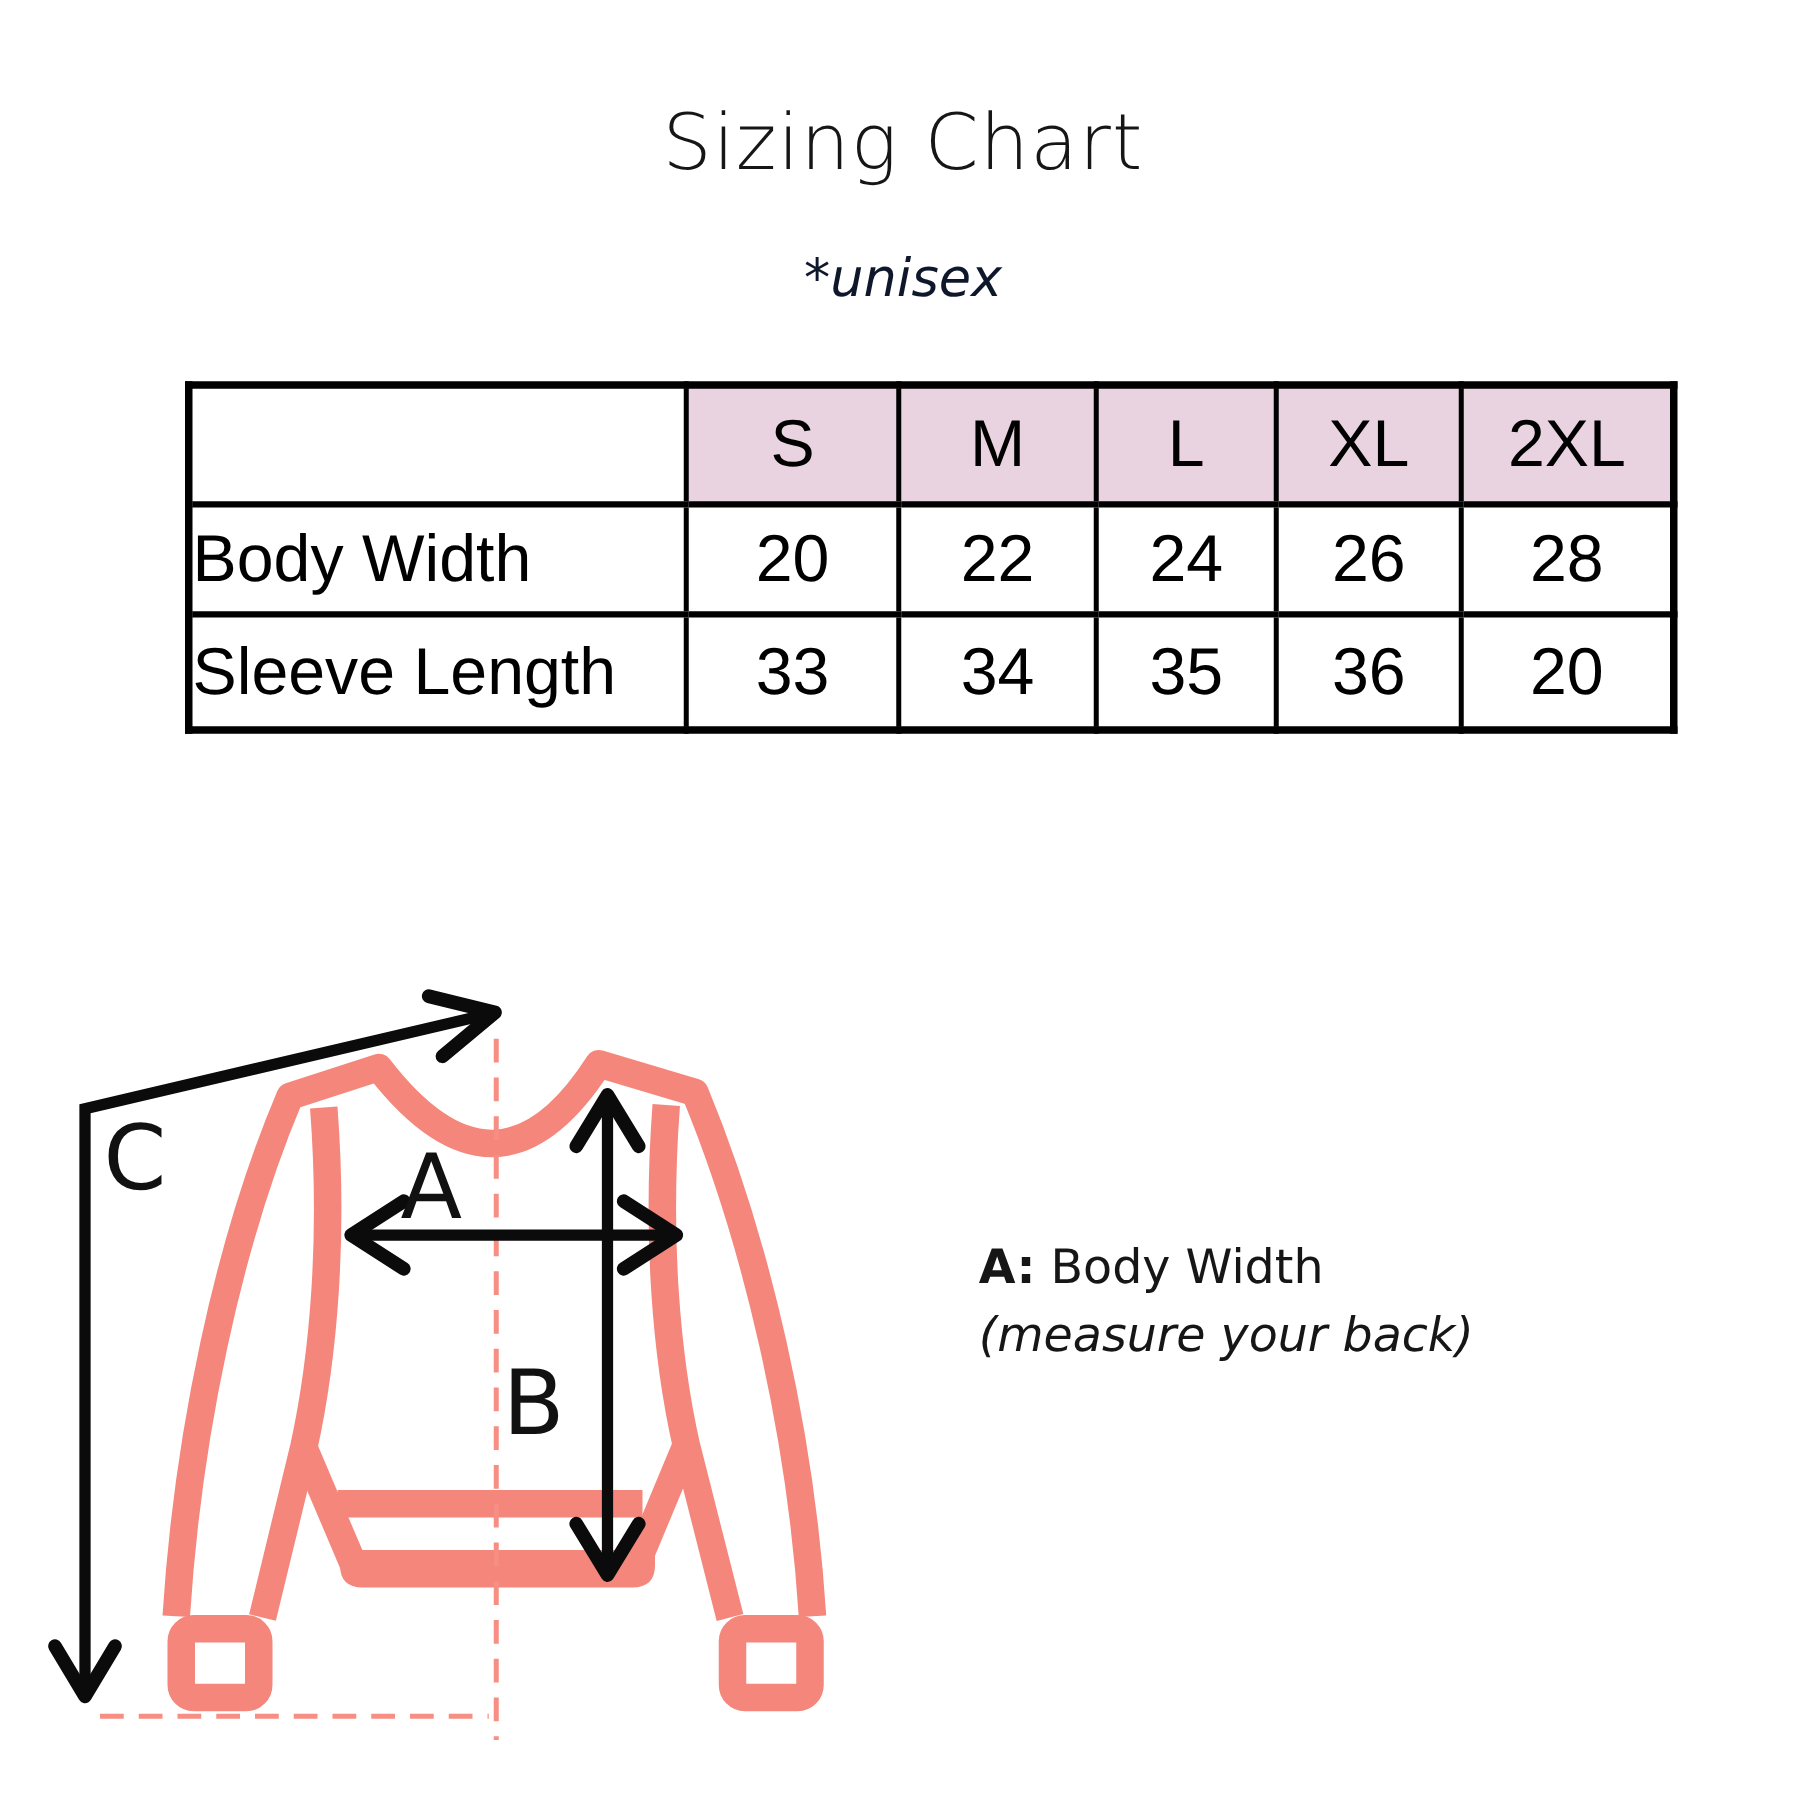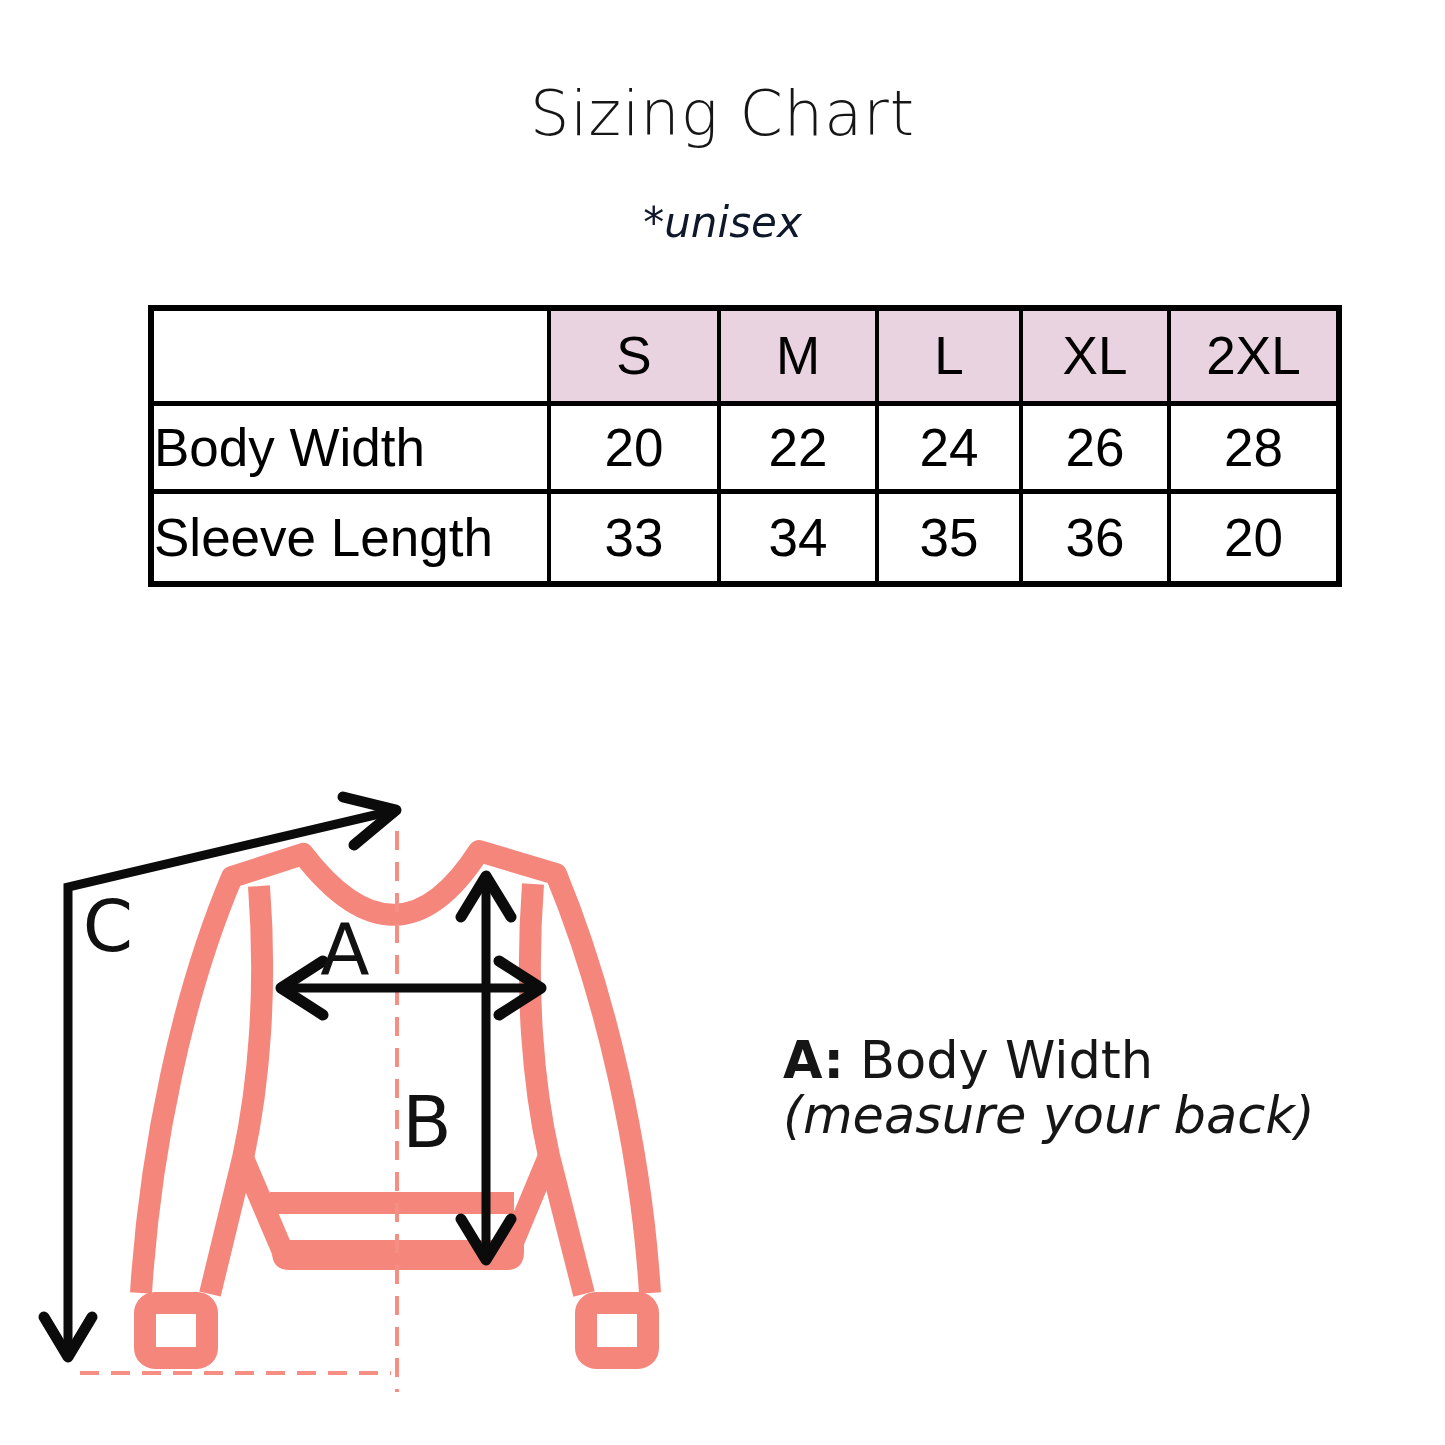--- a/index.html
+++ b/index.html
@@ -36,21 +36,21 @@
   tr.header-row{height:95px;}
   tr.row-bw{height:88px;}
   tr.row-fbl{height:158px;}
   tr.row-sl{height:93px;}
   td.label-cell{text-align:left;padding-left:16px;}
   td.num-cell{text-align:center;}
   tr.row-fbl td{vertical-align:bottom;}
   tr.row-fbl td.num-cell{padding-bottom:18px;}
   tr.row-fbl td.label-cell{padding-bottom:18px;line-height:1.42;white-space:pre-line;}
   .legend{
-    position:absolute;left:783px;top:986px;font-size:51px;line-height:55px;color:#161616;margin-top:47px;
+    position:absolute;left:783px;top:986px;font-size:38px;line-height:55px;color:#161616;
   }
   .legend .pfx{font-weight:600;}
   .legend .italic-line{font-style:italic;}
   svg.diagram{position:absolute;left:0;top:0;}
   .coral-stroke{fill:none;stroke:var(--coral);stroke-width:22;stroke-linejoin:round;stroke-linecap:butt;}
   .coral-fill{fill:var(--coral);stroke:none;}
   .dash-line{fill:none;stroke:var(--coral-dashed);stroke-width:4;stroke-dasharray:19 12;}
   .arrow-shaft{fill:none;stroke:#0b0b0b;stroke-width:9;stroke-linecap:round;}
   .arrow-head{fill:none;stroke:#0b0b0b;stroke-width:11;stroke-linecap:round;stroke-linejoin:round;}
   .dlabel{font-family:"DejaVu Sans", sans-serif;font-size:72px;fill:#111;text-anchor:middle;}

